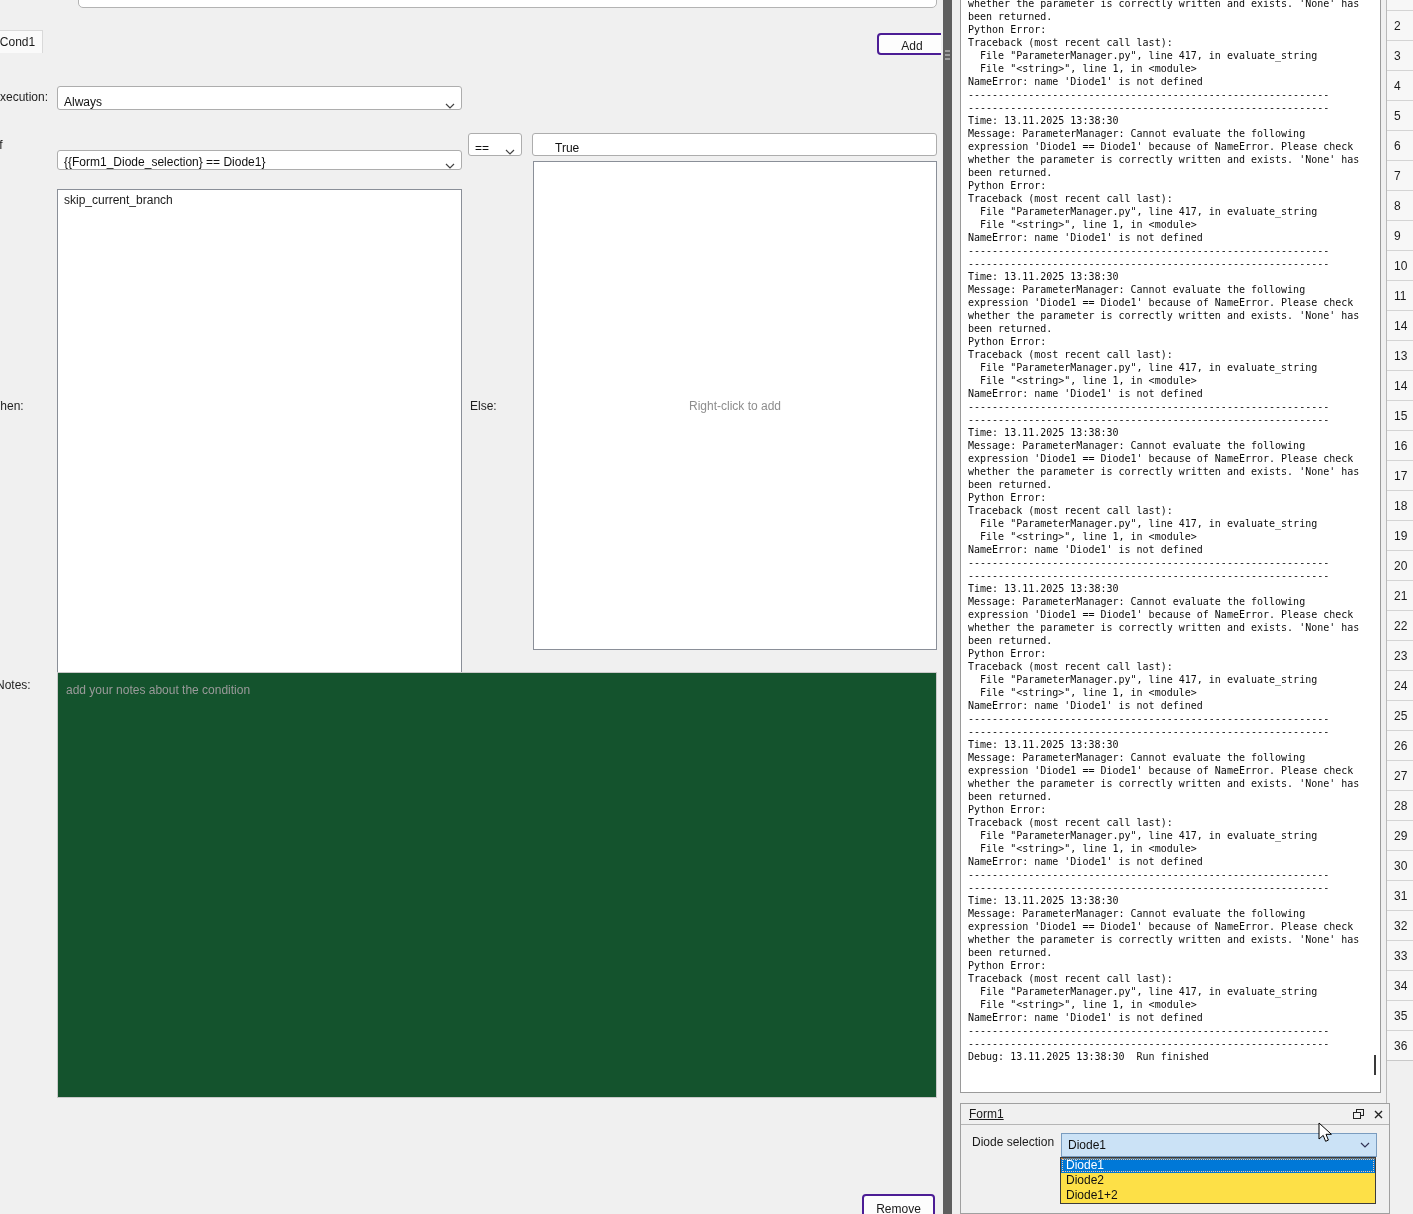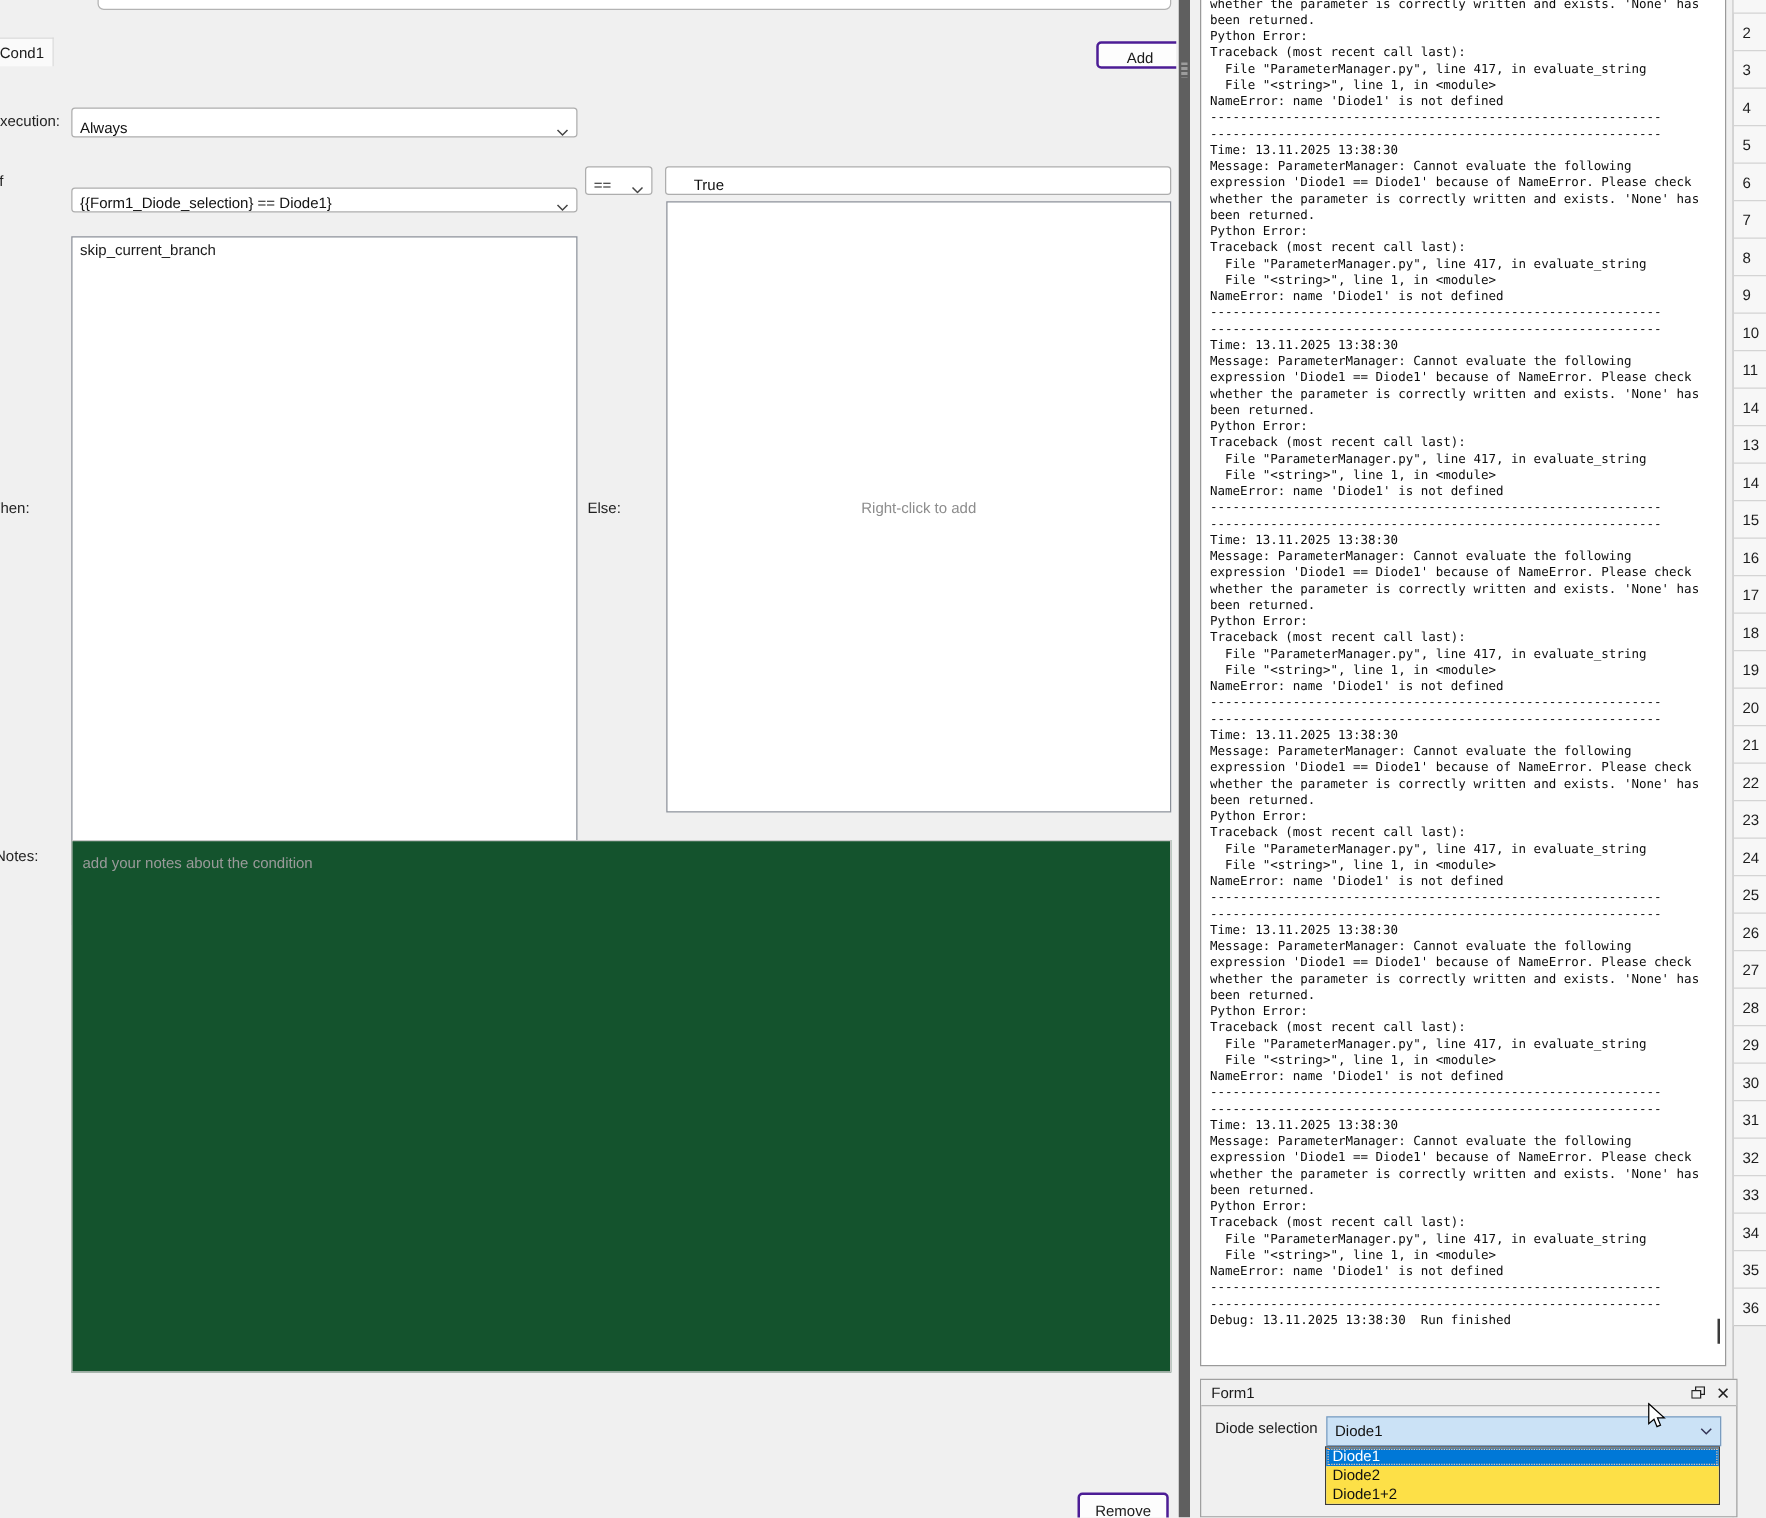--- a/index.html
+++ b/index.html
@@ -71,21 +71,21 @@
     border-left:1px solid #b9b9b9; }
   .rowcol .cells { border-bottom:1px solid #c9c9c9; background:#f7f7f7; }
   .rowcol .spacer { height:10px; background:#f7f7f7; }
   .rownum-cell { height:30px; border-top:1px solid #d4d4d4;
     display:flex; align-items:center; padding-left:7px; color:#1c1c1c; }
 
   
   .form-panel { left:960px; top:1103px; width:430px; height:111px;
     background:#f0f0f0; border:1px solid #a0a0a0; }
   .form-header { height:21px; border-bottom:1px solid #b5b5b5; background:#f0f0f0;
-    display:flex; align-items:center; padding:0 6px 0 8px; }
+    display:flex; align-items:center; padding:0 6px 0 8px;text-decoration:underline; }
   .form-header .icons { margin-left:auto; display:flex; gap:10px; align-items:center; }
   .form-header .icons svg { display:block; }
   .form-field-label { position:absolute; left:11px; top:31px; }
   .combo-diode { position:absolute; left:100px; top:29px; width:316px; height:24px;
     background:#cbe2f6; border:1px solid #7a9cbf; display:flex; align-items:center;
     padding:0 6px; color:#111; }
   .combo-diode .chev { margin-left:auto; }
 
   
   .dd-popup { left:1060px; top:1157px; width:316px; background:#fff;

